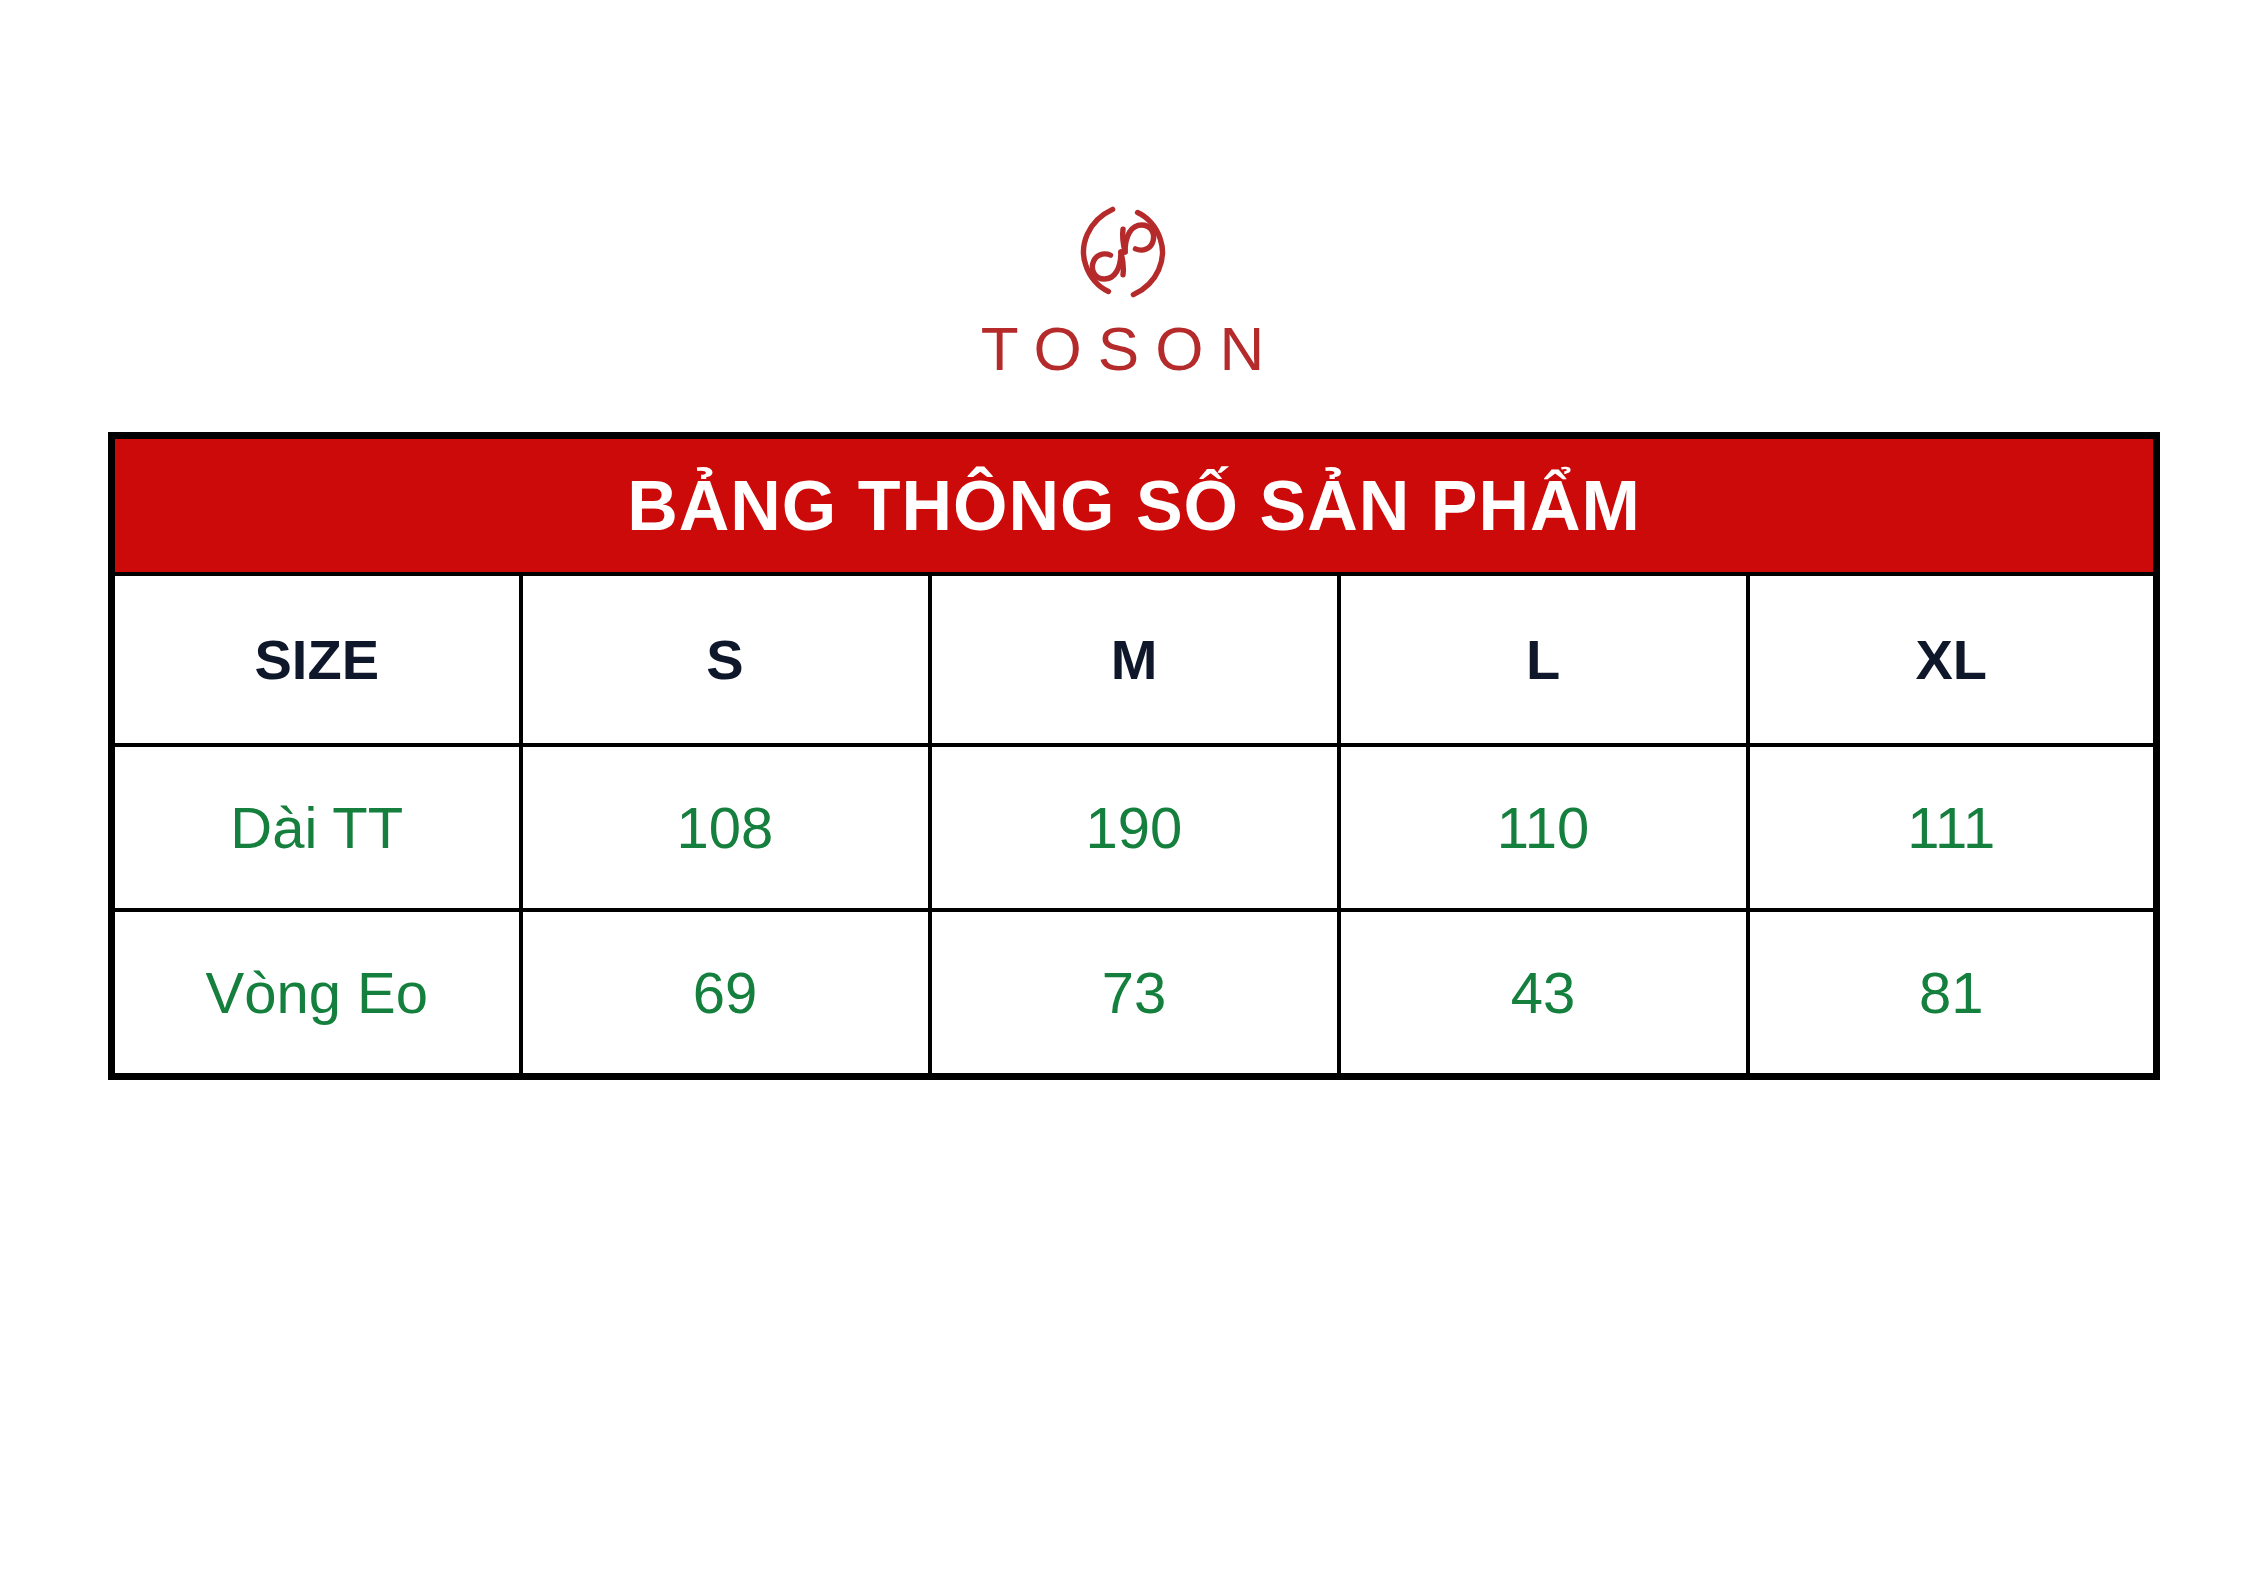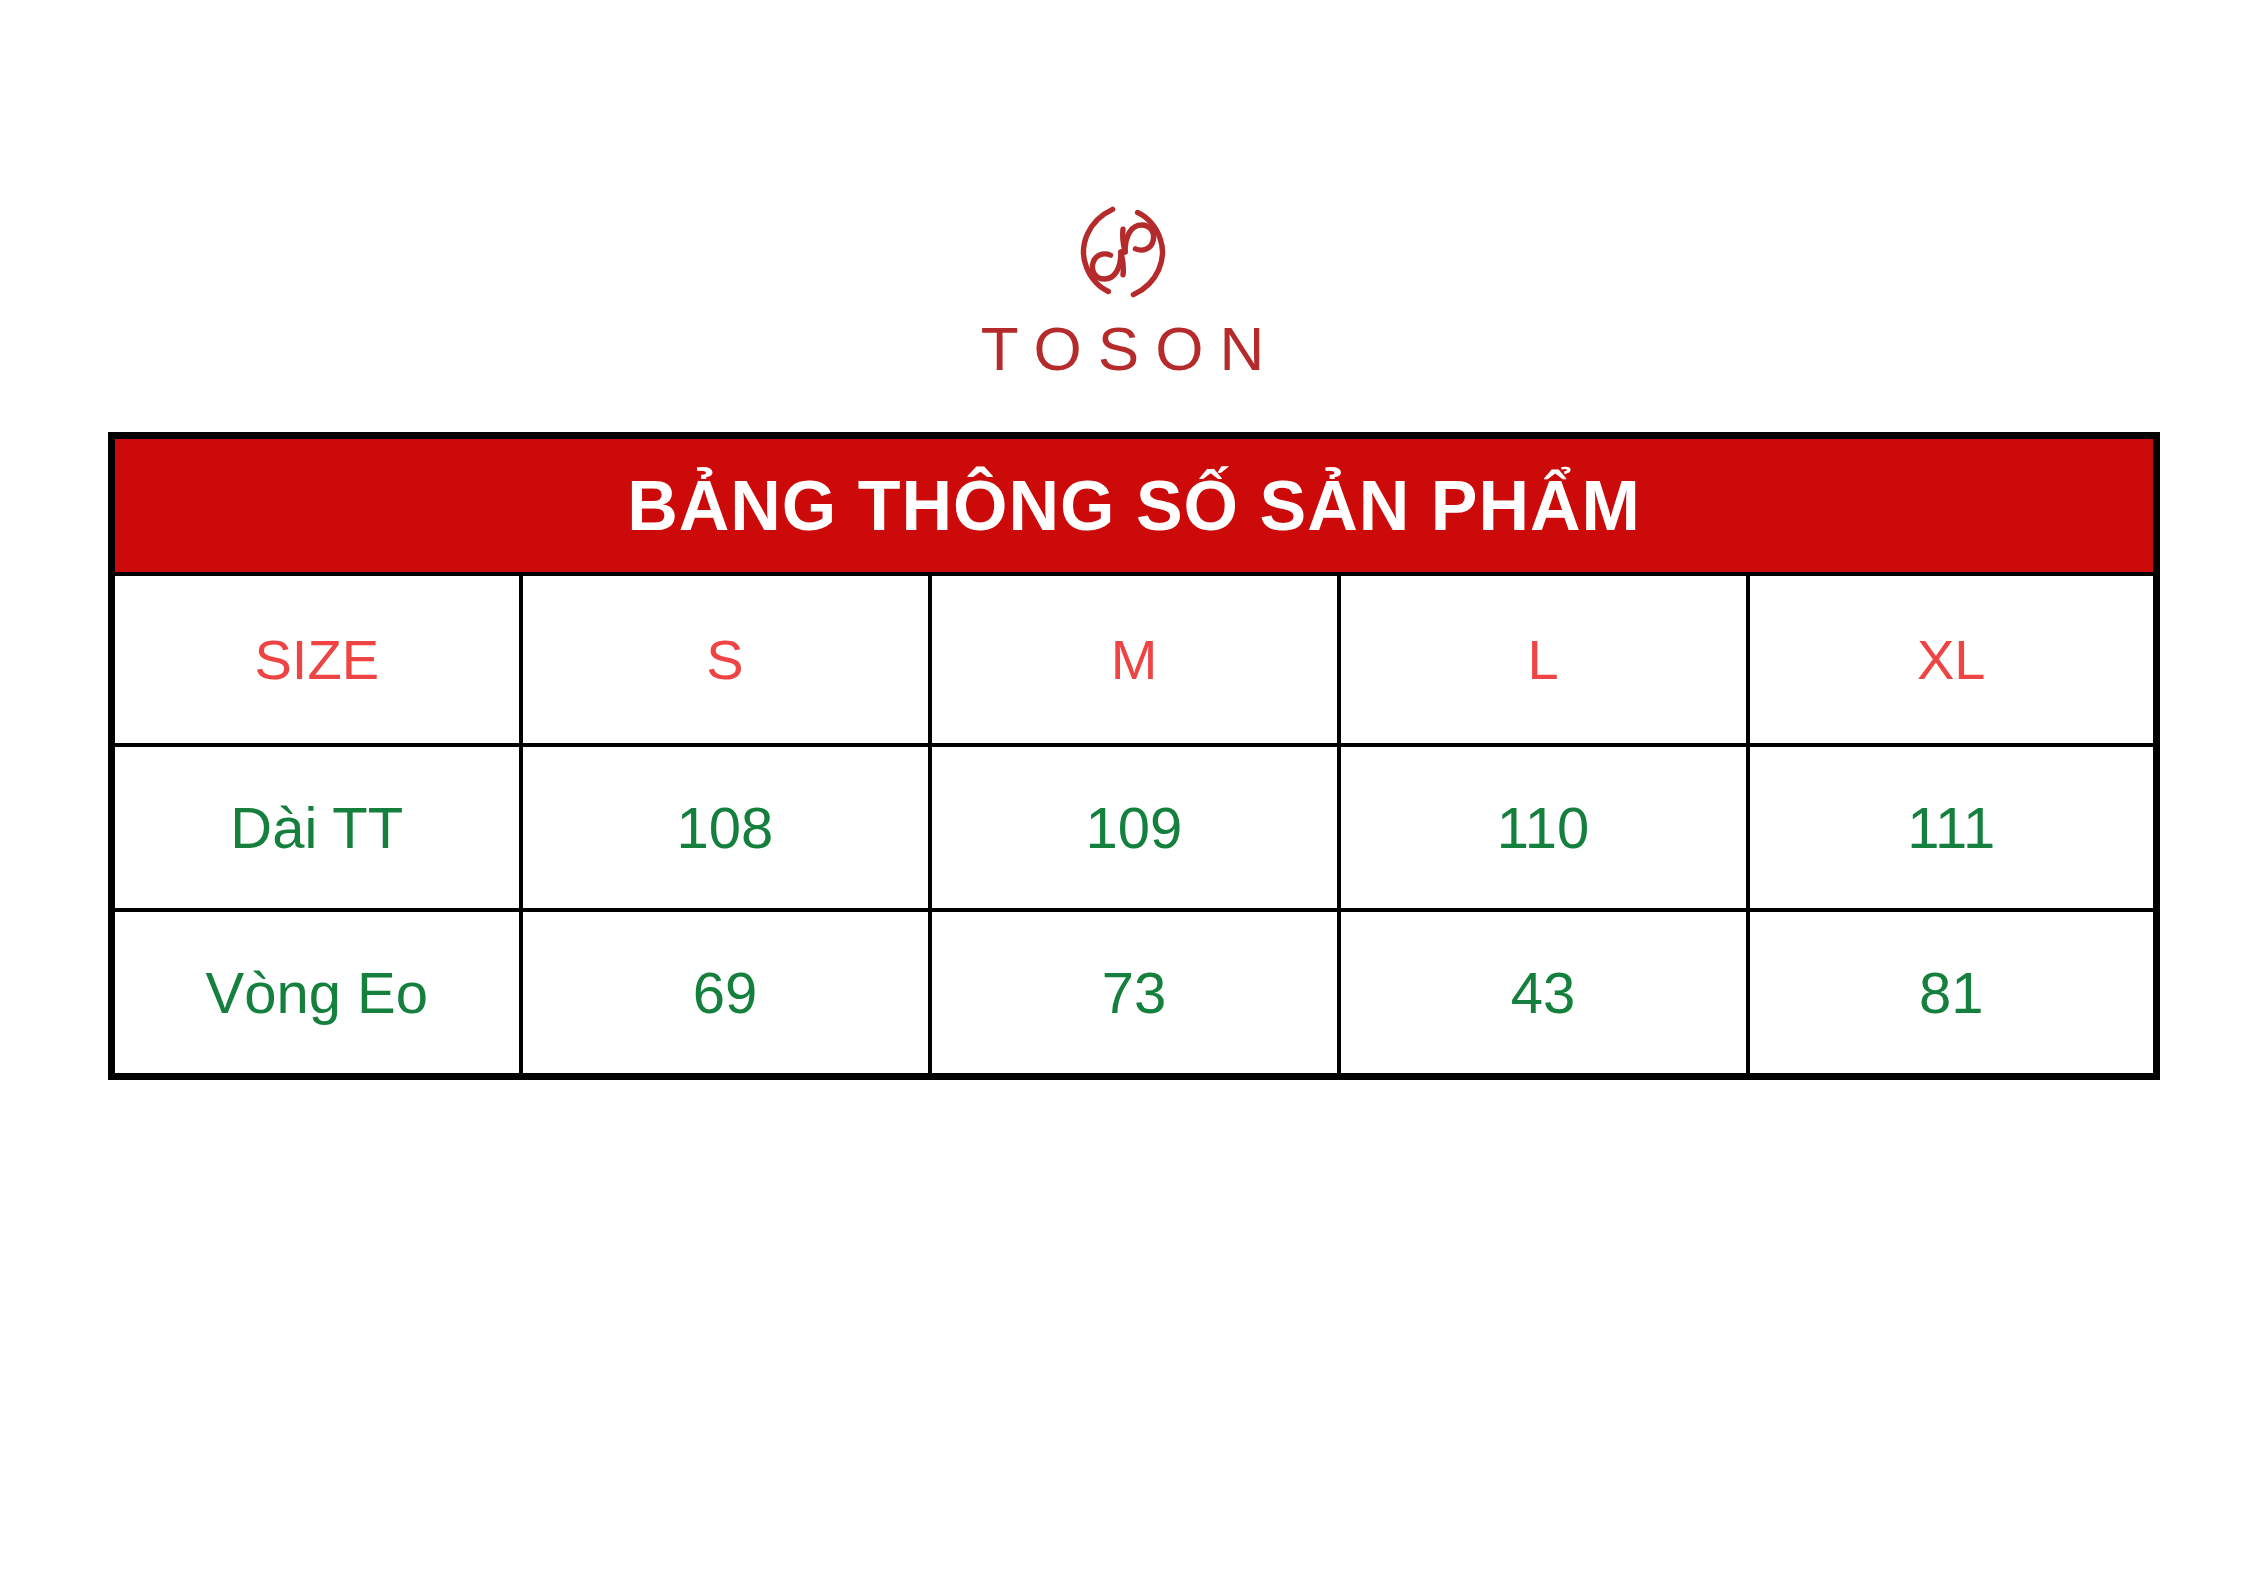--- a/index.html
+++ b/index.html
@@ -83,22 +83,22 @@
     display: block;
   }
 
   
   .head-row td {
     height: 167px;
   }
   .head-text {
     font-family: "Liberation Sans", sans-serif;
     font-size: 56px;
-    font-weight: 400;
-    color: #ef4444;
+    font-weight: 700;
+    color: #0f172a;
     line-height: 1;
     display: block;
   }
 
   
   .data-row td {
     height: 161px;
   }
   .data-text {
     font-family: "Liberation Sans", sans-serif;
@@ -169,21 +169,21 @@
       </tr>
 
       <tr class="data-row">
         <td>
           <span class="data-text row-label">Dài TT</span>
         </td>
         <td>
           <span class="data-text">108</span>
         </td>
         <td>
-          <span class="data-text">109</span>
+          <span class="data-text">190</span>
         </td>
         <td>
           <span class="data-text">110</span>
         </td>
         <td>
           <span class="data-text">111</span>
         </td>
       </tr>
 
 

